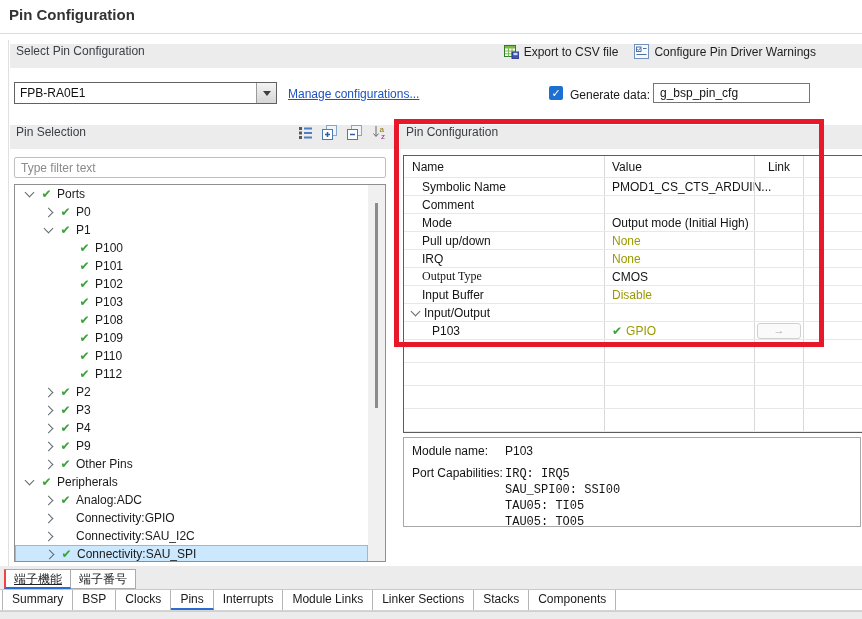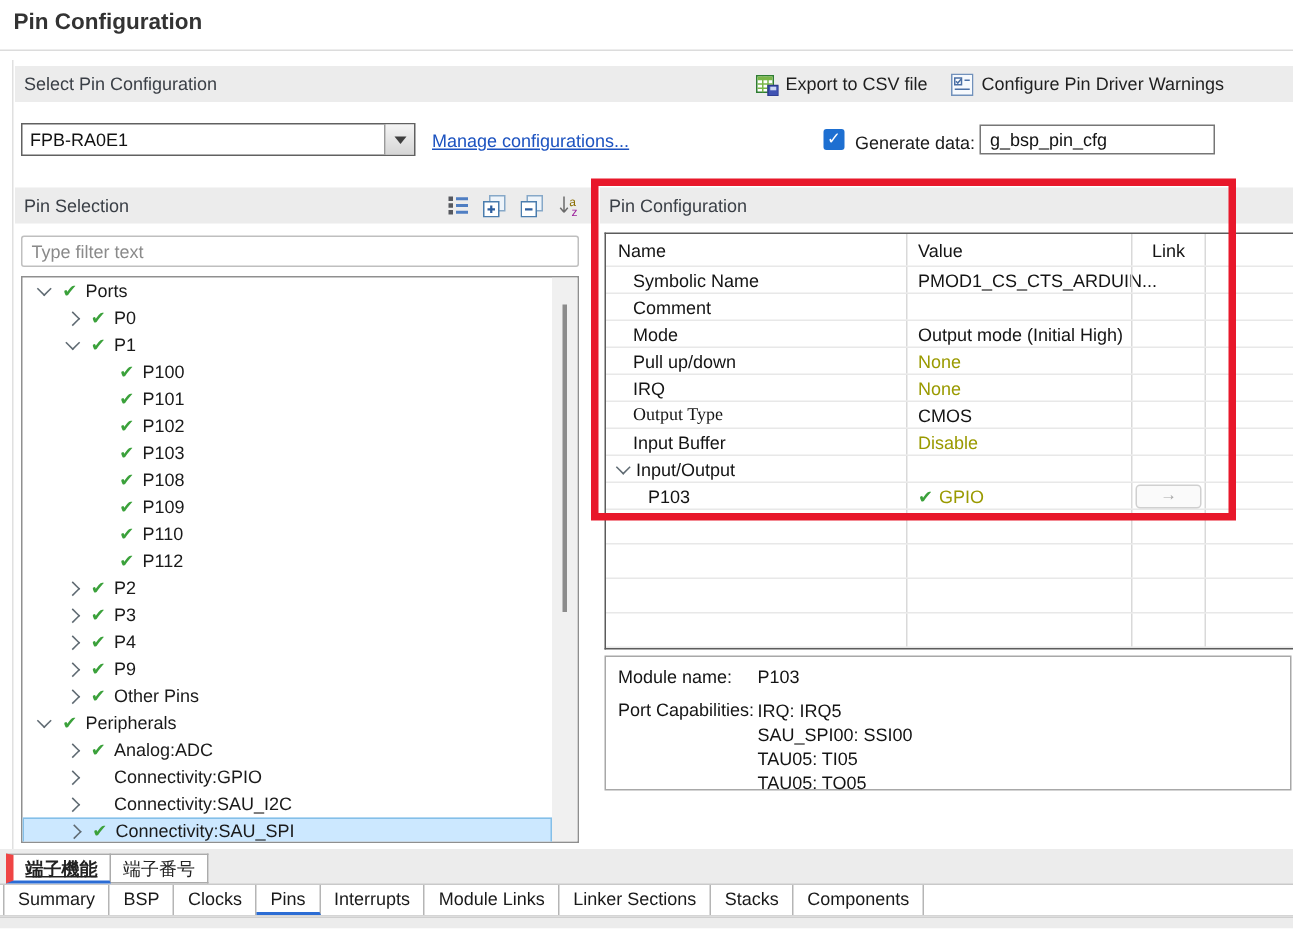--- a/index.html
+++ b/index.html
@@ -4,21 +4,21 @@
 <style>
   html,body{margin:0;padding:0;}
   body{width:862px;height:619px;position:relative;overflow:hidden;background:#fff;
        font-family:"Liberation Sans",sans-serif;color:#1a1a1a;}
   #app{position:absolute;inset:0;}
 
   .page-title{position:absolute;left:9px;top:6px;font-size:15px;font-weight:bold;color:#333;}
   .title-sep{position:absolute;left:0;top:33px;width:862px;height:1px;background:#dcdcdc;}
   .left-edge{position:absolute;left:8px;top:40px;width:1px;height:526px;background:#e0e0e0;}
 
-  .bar{position:absolute;background:#ececec;height:24px;display:flex;align-items:center;
+  .bar{position:absolute;background:#ececec;height:24px;display:flex;align-items:flex-start;
        font-size:12px;color:#3a3f46;}
   .bar .bar-text{padding-left:6px;}
   .bar-select{left:10px;top:44px;width:852px;}
   .bar-actions{margin-left:auto;margin-right:46px;display:flex;gap:16px;align-items:center;}
   .tool-btn{display:flex;gap:5px;align-items:center;color:#1f1f1f;cursor:pointer;}
 
   .combo{position:absolute;left:14px;top:82px;width:263px;height:22px;border:1px solid #616161;
          background:#fff;display:flex;box-sizing:border-box;}
   .combo-val{flex:1;font-size:12px;padding:3px 5px;color:#111;overflow:hidden;white-space:nowrap;}
   .combo-btn{width:19px;border-left:1px solid #9a9a9a;background:linear-gradient(#f4f4f4,#d6d6d6);
@@ -75,31 +75,31 @@
   .olive{color:#9a9a00;}
   .vcheck{color:#3ba13b;font-size:12px;line-height:12px;}
   .row-chev{margin-right:5px;}
   .link-btn{width:42px;height:14px;border:1px solid #d0d0d0;border-radius:3px;background:#fafafa;
             color:#a9a9a9;font-size:11px;line-height:13px;text-align:center;cursor:pointer;}
 
   .modpanel{position:absolute;left:403px;top:437px;width:458px;height:90px;border:1px solid #a8a8a8;
             background:#fff;font-size:12px;color:#141414;box-sizing:border-box;}
   .mlabel{position:absolute;left:8px;white-space:nowrap;}
   .mval{position:absolute;left:101px;white-space:nowrap;}
-  .caps-line{height:16px;line-height:16px;white-space:nowrap;}
+  .caps-line{height:16px;line-height:16px;white-space:nowrap;font-family:Liberation Mono, monospace;}
 
   .redbox{position:absolute;left:394px;top:119px;width:430px;height:228px;border:5px solid #e8182b;
           box-sizing:border-box;z-index:50;pointer-events:none;}
 
   .strip1{position:absolute;left:0;top:566px;width:862px;height:24px;background:#ececec;
           border-bottom:1px solid #c9c9c9;box-sizing:border-box;}
   .vtabs{position:absolute;left:4px;top:569px;display:flex;z-index:5;}
   .vtab{height:20px;line-height:19px;padding:0 8px;background:#fff;border:1px solid #ababab;
         border-left:none;font-size:12px;color:#222;box-sizing:border-box;cursor:pointer;}
-  .vtab:first-child{border-left:5px solid #ef4444;font-weight:bold;}
+  .vtab:first-child{border-left:2px solid #ef4444;}
   .vtab.sel{border-bottom:2px solid #2b6cd4;text-decoration:underline;}
 
   .mtabs{position:absolute;left:0;top:590px;width:862px;height:21px;background:#fff;display:flex;
          padding-left:2px;box-sizing:border-box;border-bottom:1px solid #d5d5d5;}
   .mtab{height:20px;line-height:19px;padding:0 9px;border-right:1px solid #b5b5b5;font-size:12px;
         color:#1a1a1a;box-sizing:border-box;cursor:pointer;}
   .mtab:first-child{border-left:1px solid #b5b5b5;}
   .mtab.sel{border-bottom:2px solid #2b6cd4;}
   .strip2{position:absolute;left:0;top:611px;width:862px;height:8px;background:#ececec;
           border-top:1px solid #cfcfcf;box-sizing:border-box;}

